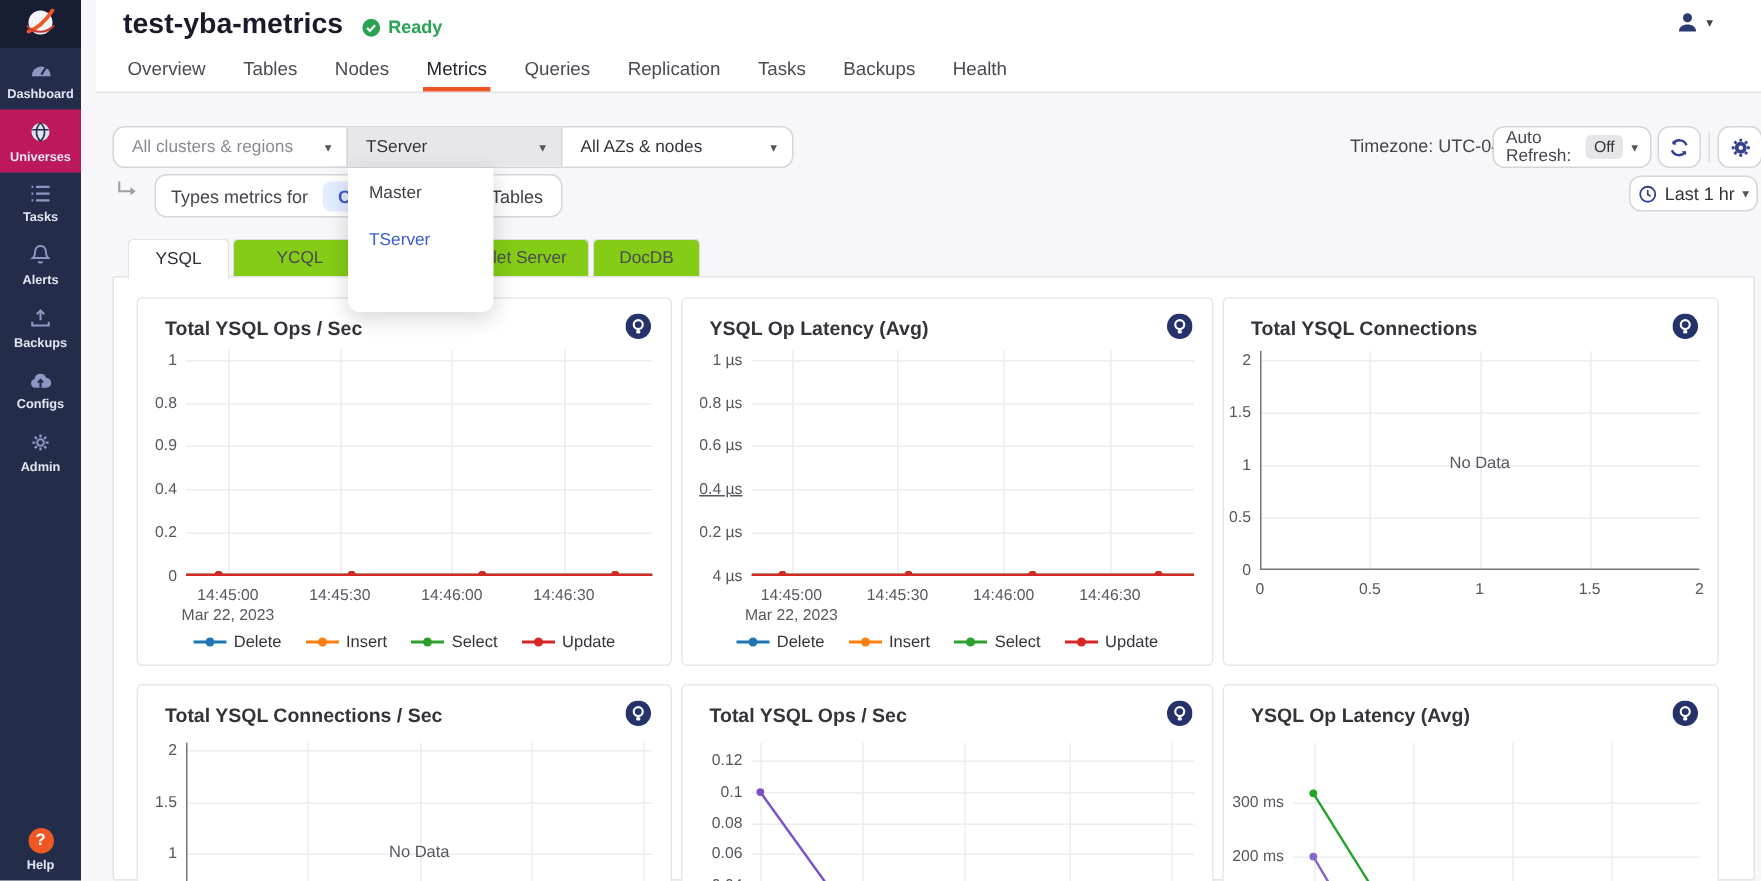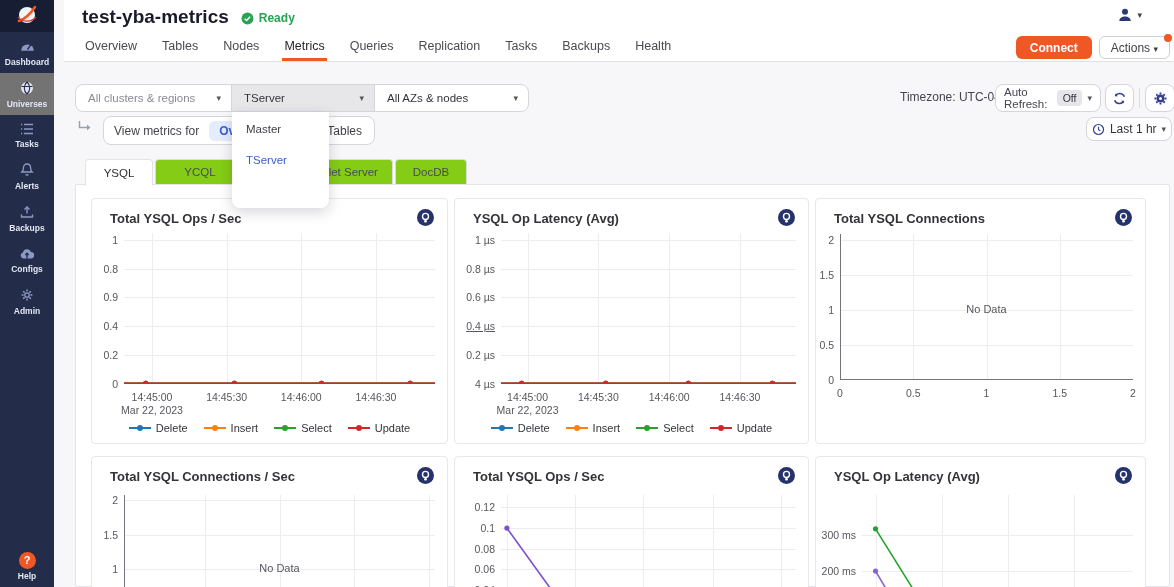--- a/index.html
+++ b/index.html
@@ -3,21 +3,21 @@
 <meta charset="utf-8">
 <style>
   * { margin:0; padding:0; box-sizing:border-box; }
   html,body { width:1174px; height:587px; overflow:hidden; background:#f7f7f9;
               font-family:"Liberation Sans","DejaVu Sans",sans-serif; }
 
   
   #sidebar { position:absolute; left:0; top:0; width:54px; height:587px; background:#232c49; z-index:100; }
   .logo-box { height:32px; background:#171e33; display:flex; align-items:center; justify-content:center; }
   .side-item { width:100%; padding:7px 0 6px; text-align:center; cursor:pointer; }
-  .side-item.active { background:#737373; }
+  .side-item.active { background:#be185d; }
   .side-item .ic { display:block; margin:0 auto 3px; }
   .side-label { font-size:8.5px; font-weight:bold; color:#e2e6f4; display:block; }
   .side-help { position:absolute; bottom:6px; width:100%; text-align:center; cursor:pointer; }
   .help-circle { width:17px; height:17px; border-radius:50%; background:#ef5824; color:#fff;
                  font-size:11px; font-weight:bold; line-height:17px; margin:0 auto 2px; }
 
   
   #main { position:absolute; left:64px; top:0; width:1120px; height:587px; }
   #topbar { position:relative; height:34px; background:#fff; display:flex; align-items:center; gap:12px; padding-left:18px; }
   .uni-title { font-size:19px; font-weight:bold; color:#1a1a2b; }
@@ -209,24 +209,20 @@
   <div id="navbar">
     <span class="nav-tab">Overview</span>
     <span class="nav-tab">Tables</span>
     <span class="nav-tab">Nodes</span>
     <span class="nav-tab active">Metrics</span>
     <span class="nav-tab">Queries</span>
     <span class="nav-tab">Replication</span>
     <span class="nav-tab">Tasks</span>
     <span class="nav-tab">Backups</span>
     <span class="nav-tab">Health</span>
-    <div class="nav-actions">
-      <button class="btn-connect">Connect</button>
-      <button class="btn-actions"><span>Actions</span> <span class="user-caret">▾</span><span class="actions-dot"></span></button>
-    </div>
   </div>
 
   <div id="workspace">
 
     <div class="select-group">
       <div class="seg muted" style="width:155px">
         <span>All clusters &amp; regions</span>
         <span class="caret">▾</span>
       </div>
       <div class="seg open" style="width:143px">
@@ -273,21 +269,21 @@
       </svg>
       <span>Last 1 hr</span>
       <span class="caret">▾</span>
     </div>
 
     <svg class="vm-arrow" width="15" height="13" viewBox="0 0 15 13">
       <path d="M2.5 1v6.5h8.5" fill="none" stroke="#9aa0ab" stroke-width="1.4"></path>
       <path d="M10 4.6l3.4 2.9-3.4 2.9z" fill="#9aa0ab"></path>
     </svg>
     <div class="vm-box">
-      <span class="vm-label">View metrics for</span>
+      <span class="vm-label">Types metrics for</span>
       <span class="vm-pill">Overall</span>
       <span class="vm-opt">Outlier Tables</span>
     </div>
 
     <div class="metric-tabs">
       <div class="mtab active" style="width:68px">YSQL</div>
       <div class="mtab" style="width:90px">YCQL</div>
       <div class="mtab" style="width:46px"></div>
       <div class="mtab" style="width:98px">Tablet Server</div>
       <div class="mtab" style="width:72px">DocDB</div>

